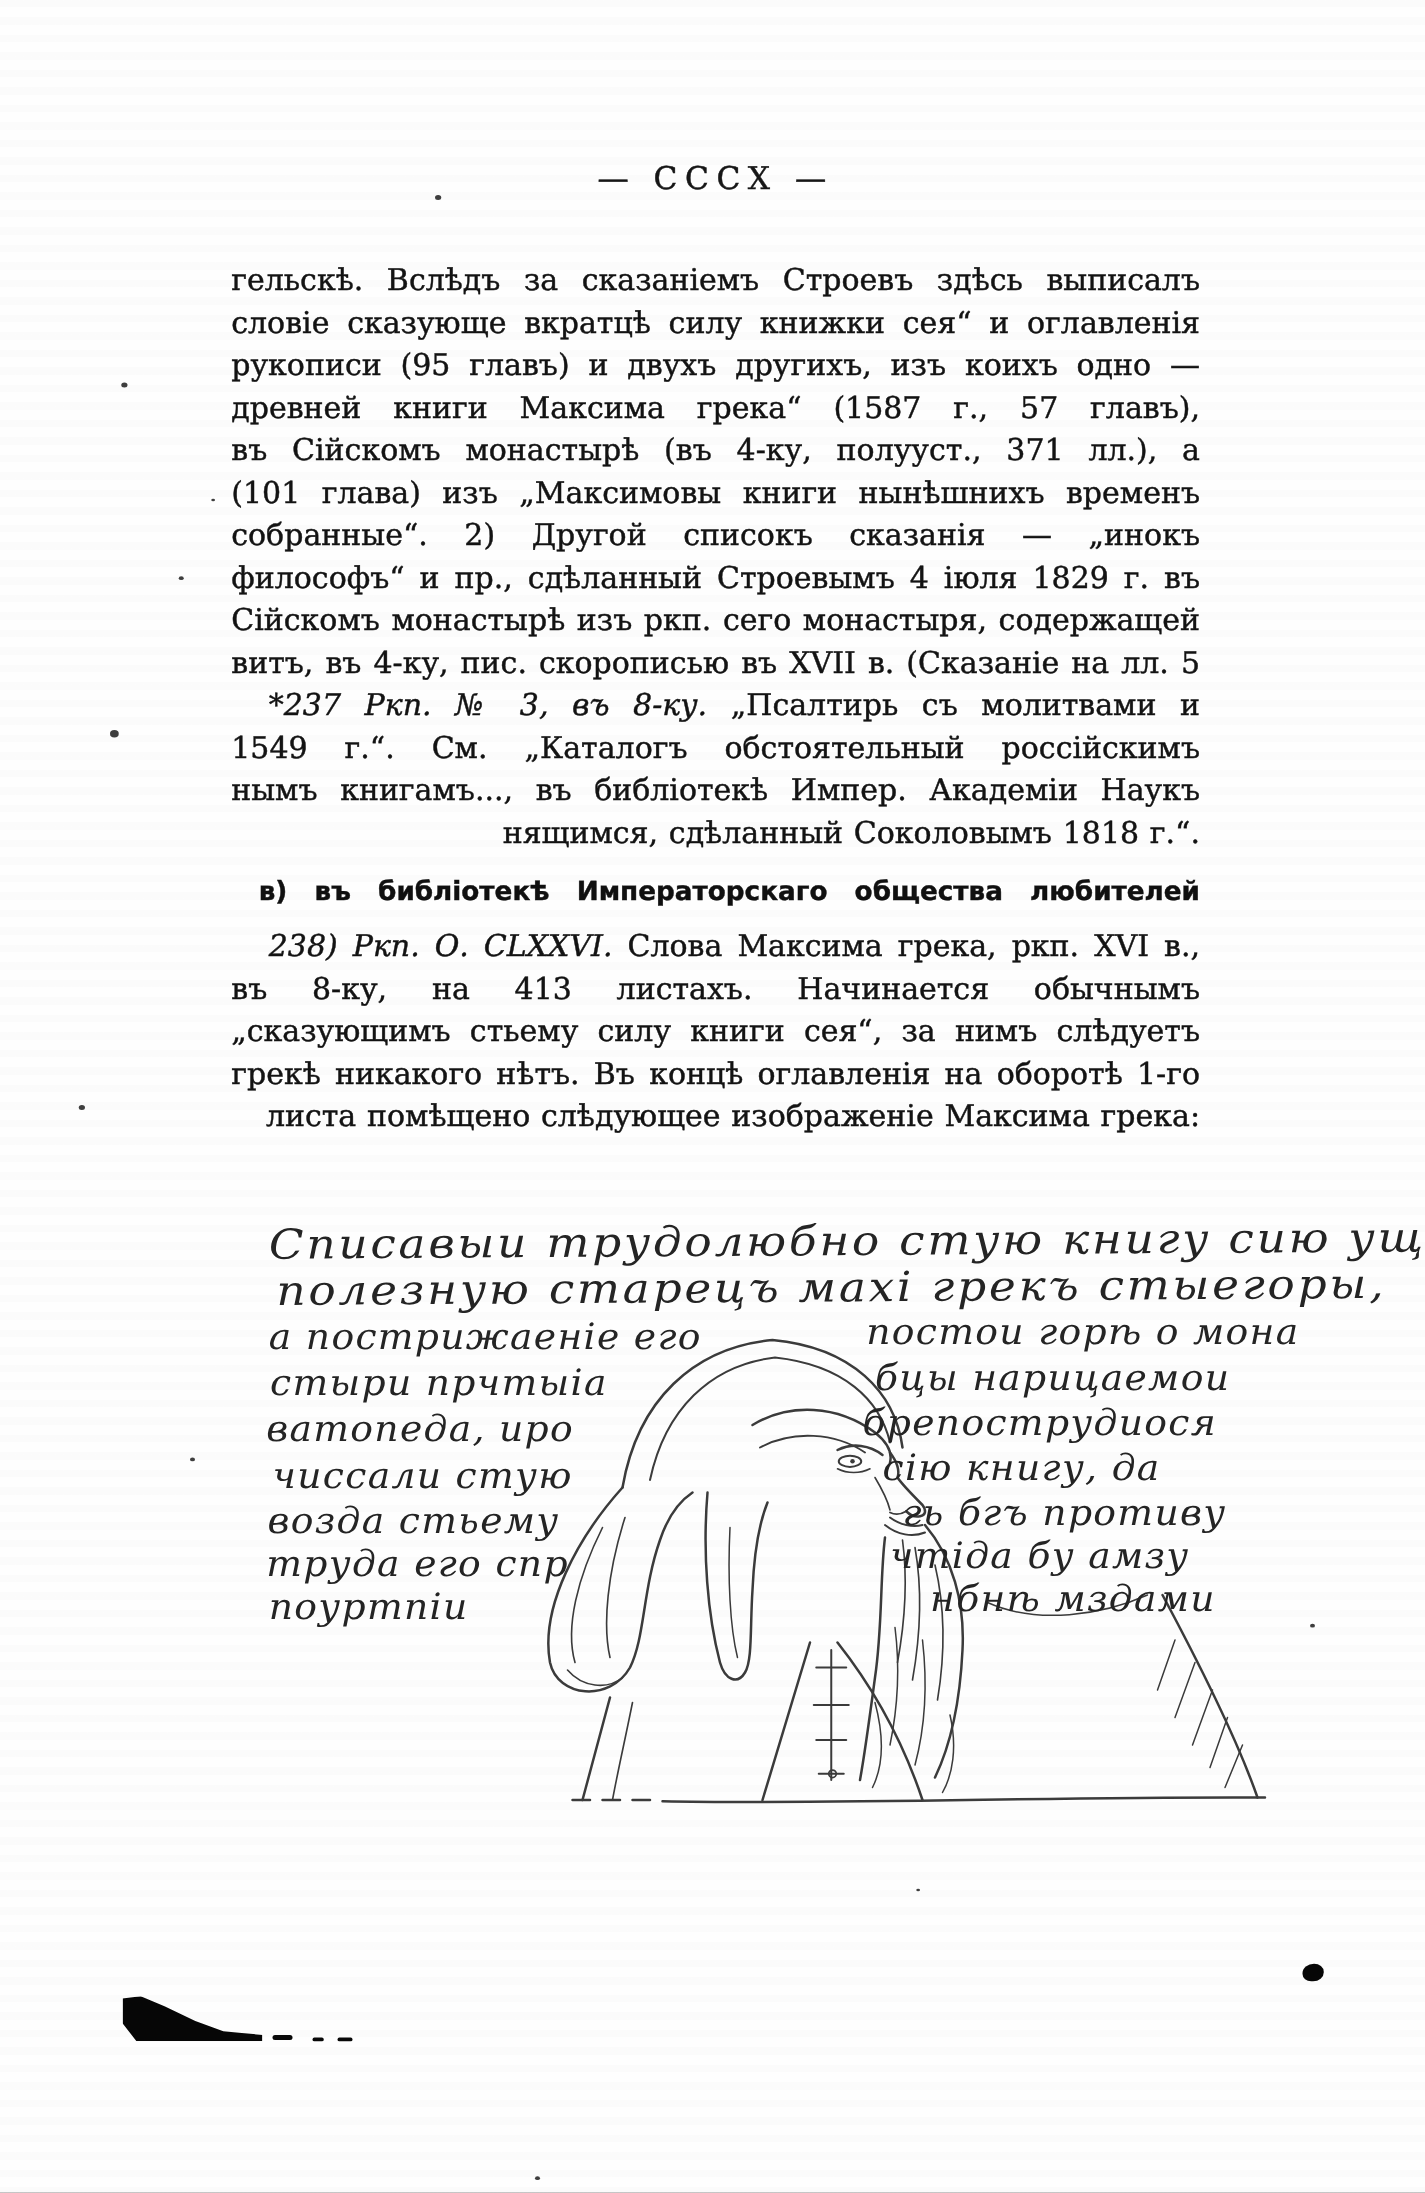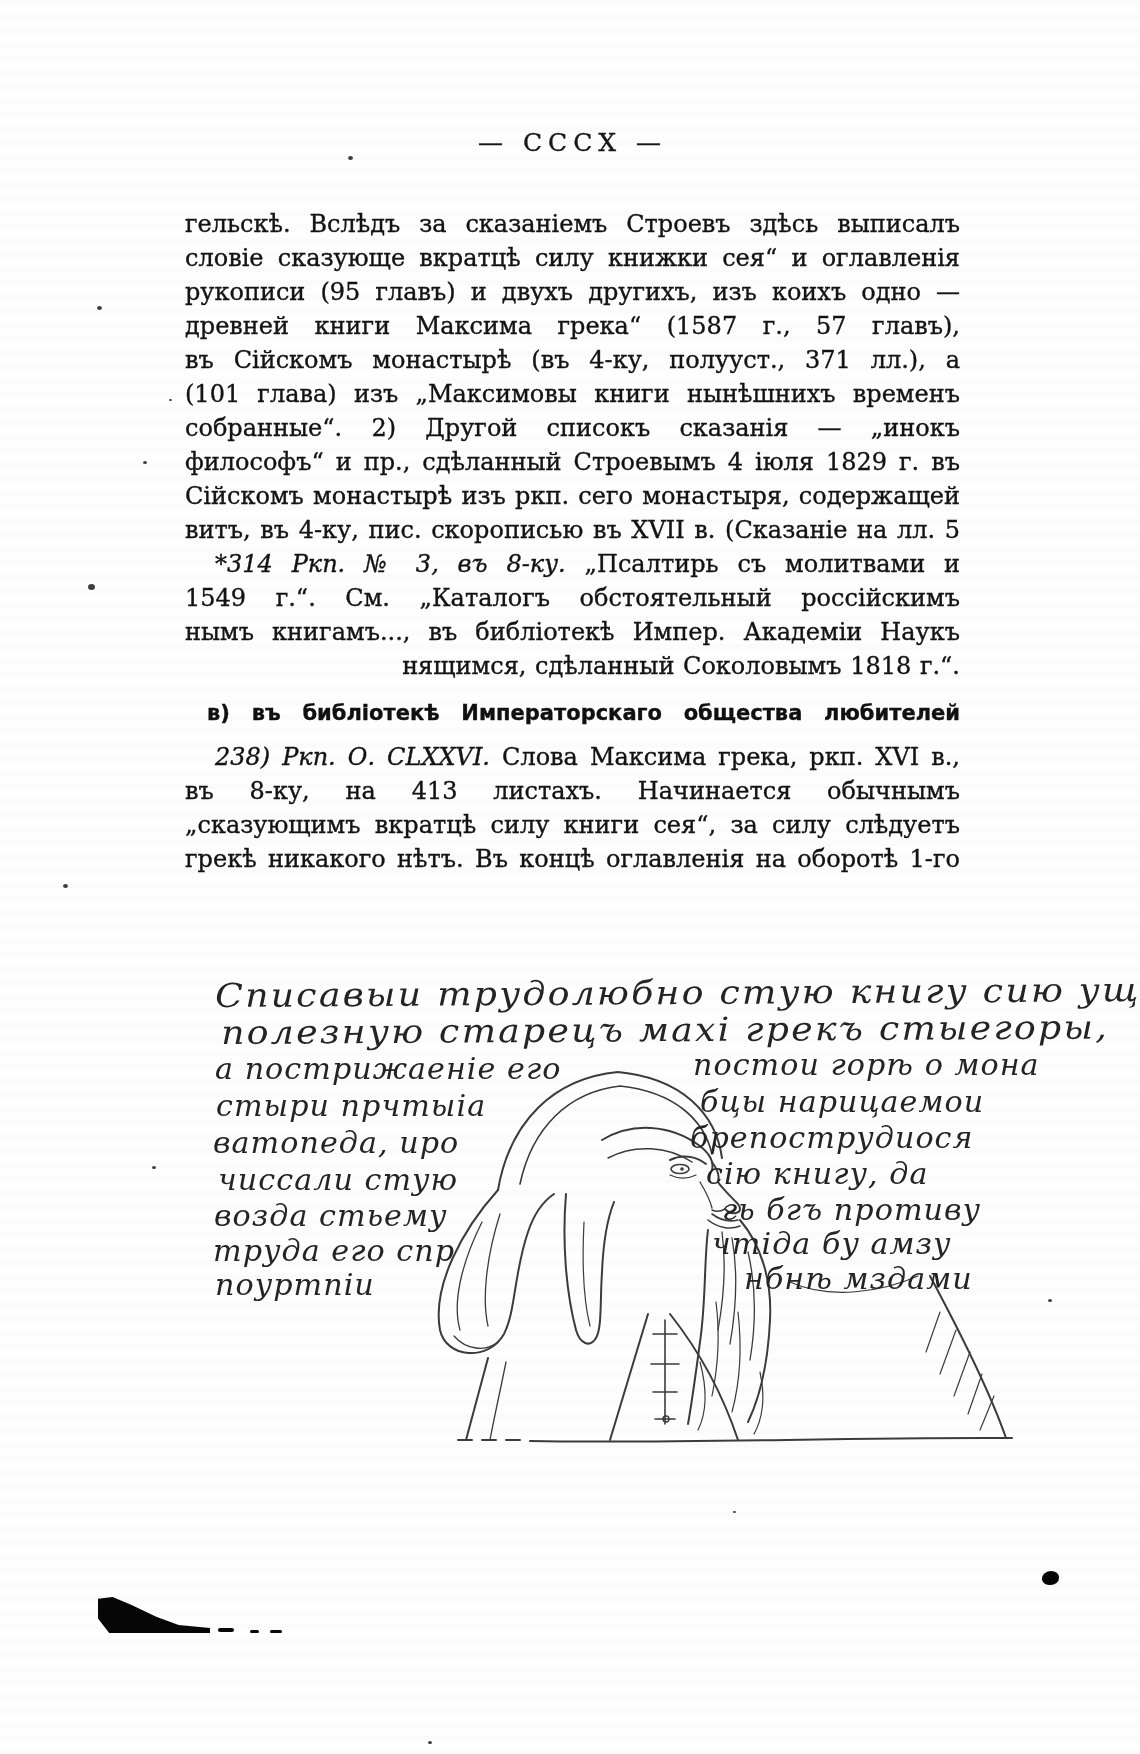--- a/index.html
+++ b/index.html
@@ -56,33 +56,34 @@
         <div class="tline"><span>рукописи (95 главъ) и двухъ другихъ, изъ коихъ одно — „изъ</span></div>
         <div class="tline"><span>древней книги Максима грека“ (1587 г., 57 главъ), находящейся</span></div>
         <div class="tline"><span>въ Сійскомъ монастырѣ (въ 4-ку, полууст., 371 лл.), а другое</span></div>
         <div class="tline"><span>(101 глава) изъ „Максимовы книги нынѣшнихъ временъ ново-</span></div>
         <div class="tline"><span>собранные“. 2) Другой списокъ сказанія — „инокъ Максимъ</span></div>
         <div class="tline"><span>философъ“ и пр., сдѣланный Строевымъ 4 іюля 1829 г. въ</span></div>
         <div class="tline"><span>Сійскомъ монастырѣ изъ ркп. сего монастыря, содержащей Алфа-</span></div>
         <div class="tline"><span>витъ, въ 4-ку, пис. скорописью въ XVII в. (Сказаніе на лл. 5—8).</span></div>
       </div>
       <div id="p2">
-        <div class="tline" style="text-indent: 30px;"><span class="it">*314 Ркп. № 3, въ 8-ку. </span><span>„Псалтирь съ молитвами и каноны</span></div>
+        <div class="tline" style="text-indent: 30px;"><span class="it">*237 Ркп. № 3, въ 8-ку. </span><span>„Псалтирь съ молитвами и каноны</span></div>
         <div class="tline"><span>1549 г.“. См. „Каталогъ обстоятельный россійскимъ рукопис-</span></div>
         <div class="tline"><span>нымъ книгамъ..., въ библіотекѣ Импер. Академіи Наукъ хра-</span></div>
         <div class="tline nj"><span>нящимся, сдѣланный Соколовымъ 1818 г.“.</span></div>
       </div>
       <div id="p3">
         <div class="tline" style="text-indent: 22px;"><span>в) въ библіотекѣ Императорскаго общества любителей древней пись-</span></div>
       </div>
       <div id="p4">
         <div class="tline" style="text-indent: 30px;"><span class="it">238) Ркп. О. CLXXVI. </span><span>Слова Максима грека, ркп. XVI в.,</span></div>
         <div class="tline"><span>въ 8-ку, на 413 листахъ. Начинается обычнымъ предисловіемъ,</span></div>
-        <div class="tline"><span>„сказующимъ вкратцѣ силу книги сея“, за силу слѣдуетъ</span></div>
+        <div class="tline"><span>„сказующимъ стьему силу книги сея“, за нимъ слѣдуетъ</span></div>
         <div class="tline"><span>грекѣ никакого нѣтъ. Въ концѣ оглавленія на оборотѣ 1-го</span></div>
+        <div class="tline nj"><span>листа помѣщено слѣдующее изображеніе Максима грека:</span></div>
       </div>
     </div>
 
   <div id="illus">
     <svg id="portrait" width="645" height="382" viewBox="0 0 645 382" fill="none" stroke="#3b3b3b" stroke-width="2" stroke-linecap="round" stroke-linejoin="round">
 
       <path d="M 128,128 C 140,58 185,16 248,10 C 312,16 346,52 352,96"></path>
       <path d="M 150,122 C 162,66 198,30 250,24 C 305,30 334,58 342,92" stroke-width="1.6"></path>
 
       <path d="M 232,78 C 262,60 300,62 330,84 C 340,92 344,100 342,108"></path>

